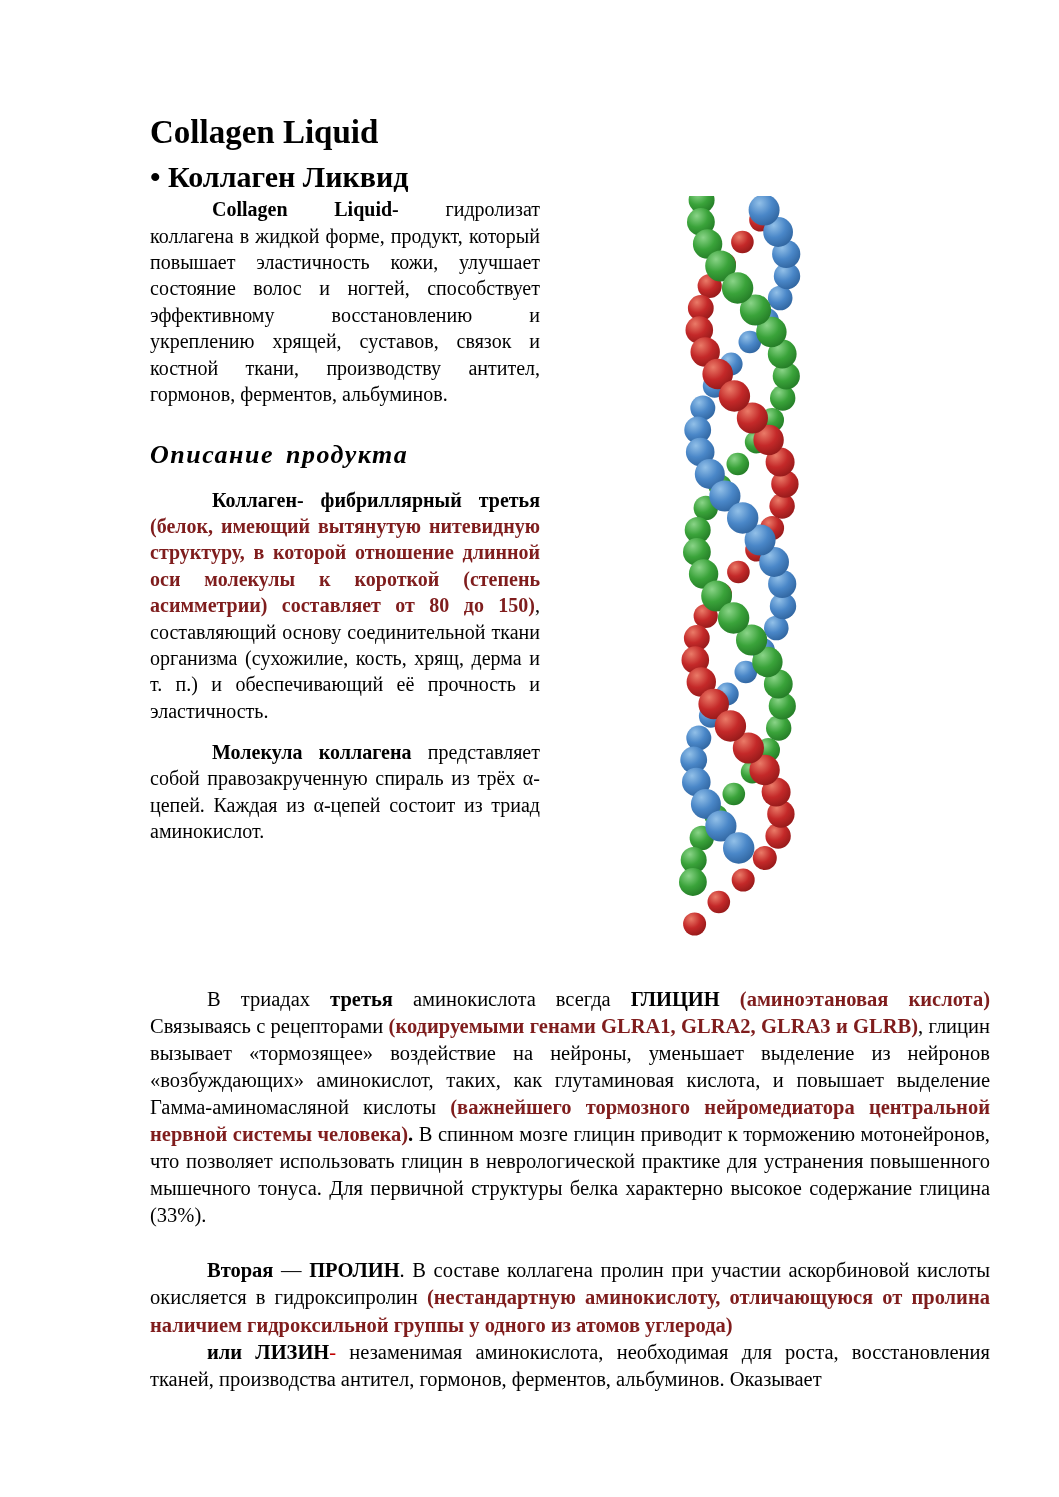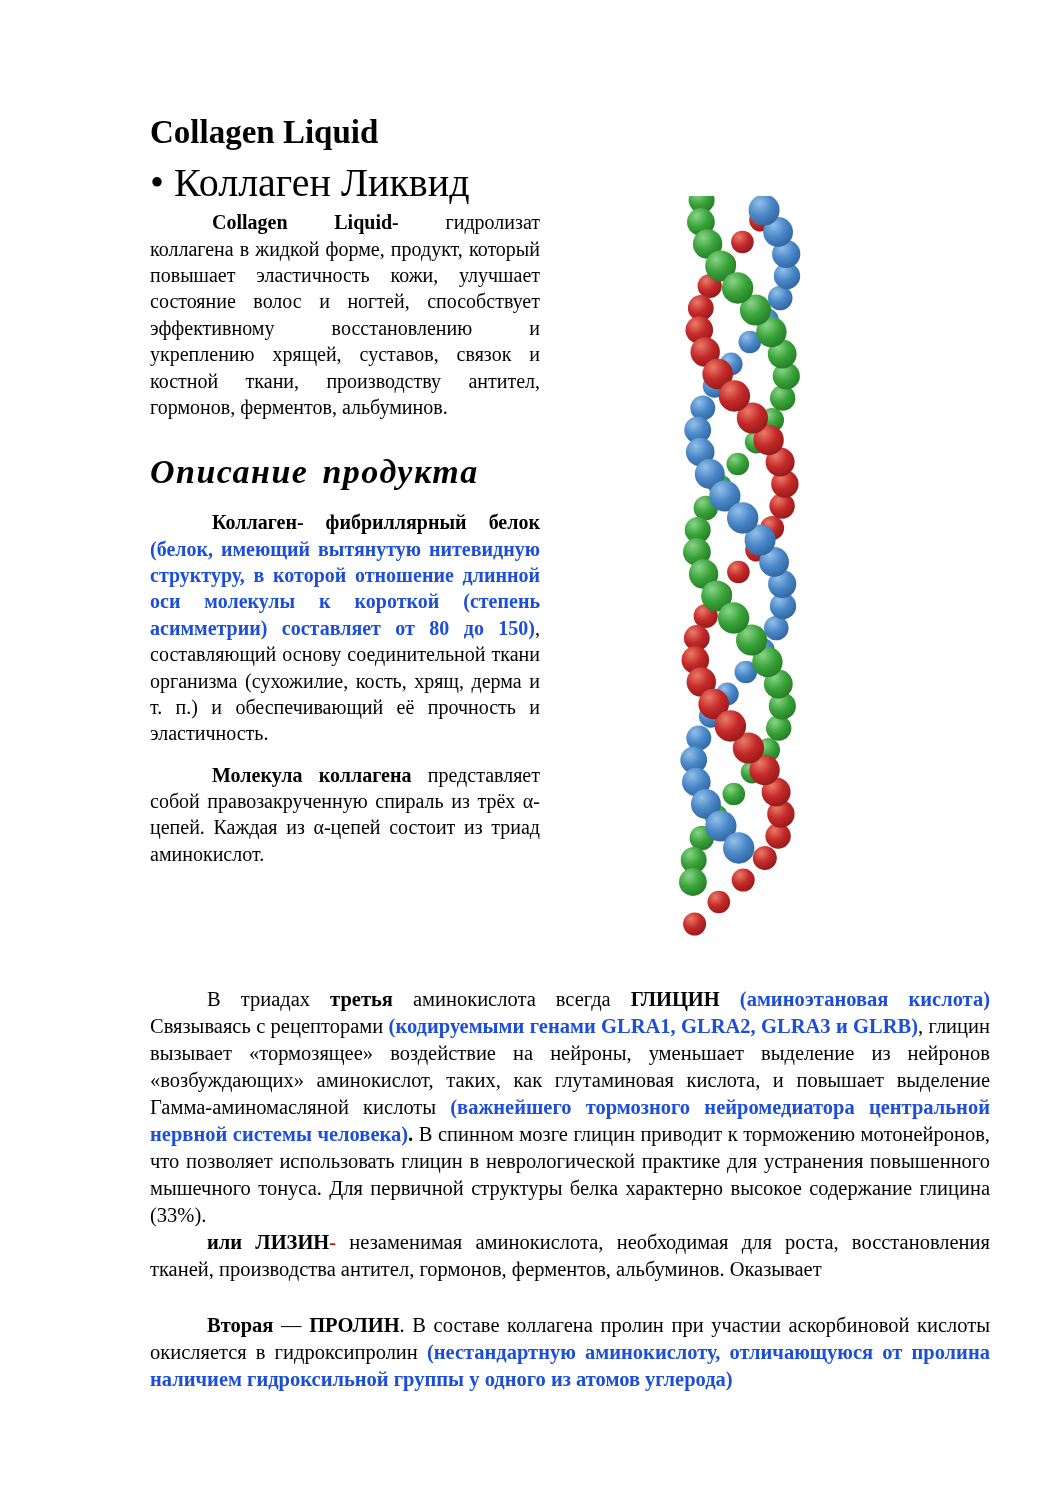--- a/index.html
+++ b/index.html
@@ -11,61 +11,61 @@
     color:#000000;
     overflow:hidden;
   }
   .left-col {
     position:absolute; left:150px; top:112px; width:390px;
   }
   .doc-title {
     margin:0; font-size:33px; font-weight:bold; line-height:1.25;
   }
   .doc-subtitle {
-    margin:4px 0 0 0; font-size:40px; font-weight:normal; line-height:1.3;
+    margin:4px 0 0 0; font-size:30px; font-weight:bold; line-height:1.3;
   }
   .para {
     font-size:20px; line-height:1.32; text-align:justify;
     text-indent:62px; margin:0;
   }
   .para-intro   { }
   .section-heading {
-    font-size:34px; font-weight:bold; font-style:italic;
+    font-size:26px; font-weight:bold; font-style:italic;
     letter-spacing:1.5px; word-spacing:4px;
     margin:32px 0 16px 0; line-height:1.2;
   }
   .para-desc2 { margin-top:15px; }
   .bottom-col {
     position:absolute; left:150px; top:986px; width:840px;
   }
   .bottom-col .para {
     font-size:20.5px; line-height:1.32; text-indent:57px;font-family:Liberation Serif, serif;
   }
   .para-proline { margin-top:28px; }
   .b  { font-weight:bold; }
-  .gb { font-weight:bold; color:#1d4ed8; }
+  .gb { font-weight:bold; color:#7f1d1d; }
   .rd { color:#c00000; }
   .molecule-wrap {
     position:absolute; left:652px; top:196px; width:176px; height:752px;
   }
 </style>
 </head>
 <body>
 
 <div class="page">
 
   <div class="left-col">
     <h1 class="doc-title">Collagen Liquid</h1>
     <div class="doc-subtitle">• Коллаген Ликвид</div>
 
     <p class="para para-intro"><span class="b">Collagen Liquid-</span><span> гидролизат коллагена в жидкой форме, продукт, который повышает эластичность кожи, улучшает состояние волос и ногтей, способствует эффективному восстановлению и укреплению хрящей, суставов, связок и костной ткани, производству антител, гормонов, ферментов, альбуминов.</span></p>
 
     <h2 class="section-heading">Описание продукта</h2>
 
-    <p class="para"><span class="b">Коллаген- фибриллярный белок </span><span class="gb">(белок, имеющий вытянутую нитевидную структуру, в которой отношение длинной оси молекулы к короткой (степень асимметрии) составляет от 80 до 150)</span><span>, составляющий основу соединительной ткани организма (сухожилие, кость, хрящ, дерма и т. п.) и обеспечивающий её прочность и эластичность.</span></p>
+    <p class="para"><span class="b">Коллаген- фибриллярный третья </span><span class="gb">(белок, имеющий вытянутую нитевидную структуру, в которой отношение длинной оси молекулы к короткой (степень асимметрии) составляет от 80 до 150)</span><span>, составляющий основу соединительной ткани организма (сухожилие, кость, хрящ, дерма и т. п.) и обеспечивающий её прочность и эластичность.</span></p>
 
     <p class="para para-desc2"><span class="b">Молекула коллагена </span><span>представляет собой правозакрученную спираль из трёх α-цепей. Каждая из α-цепей состоит из триад аминокислот.</span></p>
   </div>
 
   <div class="molecule-wrap">
     <svg id="molecule" width="176" height="752" viewBox="0 0 176 752" xmlns="http://www.w3.org/2000/svg">
         <defs>
           <radialGradient id="grad0" cx="35%" cy="28%" r="85%">
             <stop offset="0%" stop-color="#92c0e8"></stop>
             <stop offset="48%" stop-color="#4a87c8"></stop>
@@ -176,18 +176,18 @@
         <circle cx="85.6" cy="92" r="15.7" fill="url(#grad2)"></circle>
         <circle cx="81.6" cy="422" r="15.7" fill="url(#grad2)"></circle>
         <circle cx="90.7" cy="322" r="15.7" fill="url(#grad0)"></circle>
         <circle cx="86.7" cy="652" r="15.7" fill="url(#grad0)"></circle>
       </svg>
   </div>
 
   <div class="bottom-col">
     <p class="para"><span>В триадах </span><span class="b">третья</span><span> аминокислота всегда </span><span class="b">ГЛИЦИН </span><span class="gb">(аминоэтановая кислота)</span><span> Связываясь с рецепторами </span><span class="gb">(кодируемыми генами GLRA1, GLRA2, GLRA3 и GLRB)</span><span>, глицин вызывает «тормозящее» воздействие на нейроны, уменьшает выделение из нейронов «возбуждающих» аминокислот, таких, как глутаминовая кислота, и повышает выделение Гамма-аминомасляной кислоты </span><span class="gb">(важнейшего тормозного нейромедиатора центральной нервной системы человека)</span><span class="b">.</span><span> В спинном мозге глицин приводит к торможению мотонейронов, что позволяет использовать глицин в неврологической практике для устранения повышенного мышечного тонуса. Для первичной структуры белка характерно высокое содержание глицина (33%).</span></p>
 
+    <p class="para para-proline"><span class="b">Вторая</span><span> — </span><span class="b">ПРОЛИН</span><span>. В составе коллагена пролин при участии аскорбиновой кислоты окисляется в гидроксипролин </span><span class="gb">(нестандартную аминокислоту, отличающуюся от пролина наличием гидроксильной группы у одного из атомов углерода)</span></p>
+
     <p class="para"><span class="b">или ЛИЗИН</span><span class="rd">-</span><span> незаменимая аминокислота, необходимая для роста, восстановления тканей, производства антител, гормонов, ферментов, альбуминов. Оказывает</span></p>
-
-    <p class="para para-proline"><span class="b">Вторая</span><span> — </span><span class="b">ПРОЛИН</span><span>. В составе коллагена пролин при участии аскорбиновой кислоты окисляется в гидроксипролин </span><span class="gb">(нестандартную аминокислоту, отличающуюся от пролина наличием гидроксильной группы у одного из атомов углерода)</span></p>
   </div>
 
 </div>
 
 </body></html>

